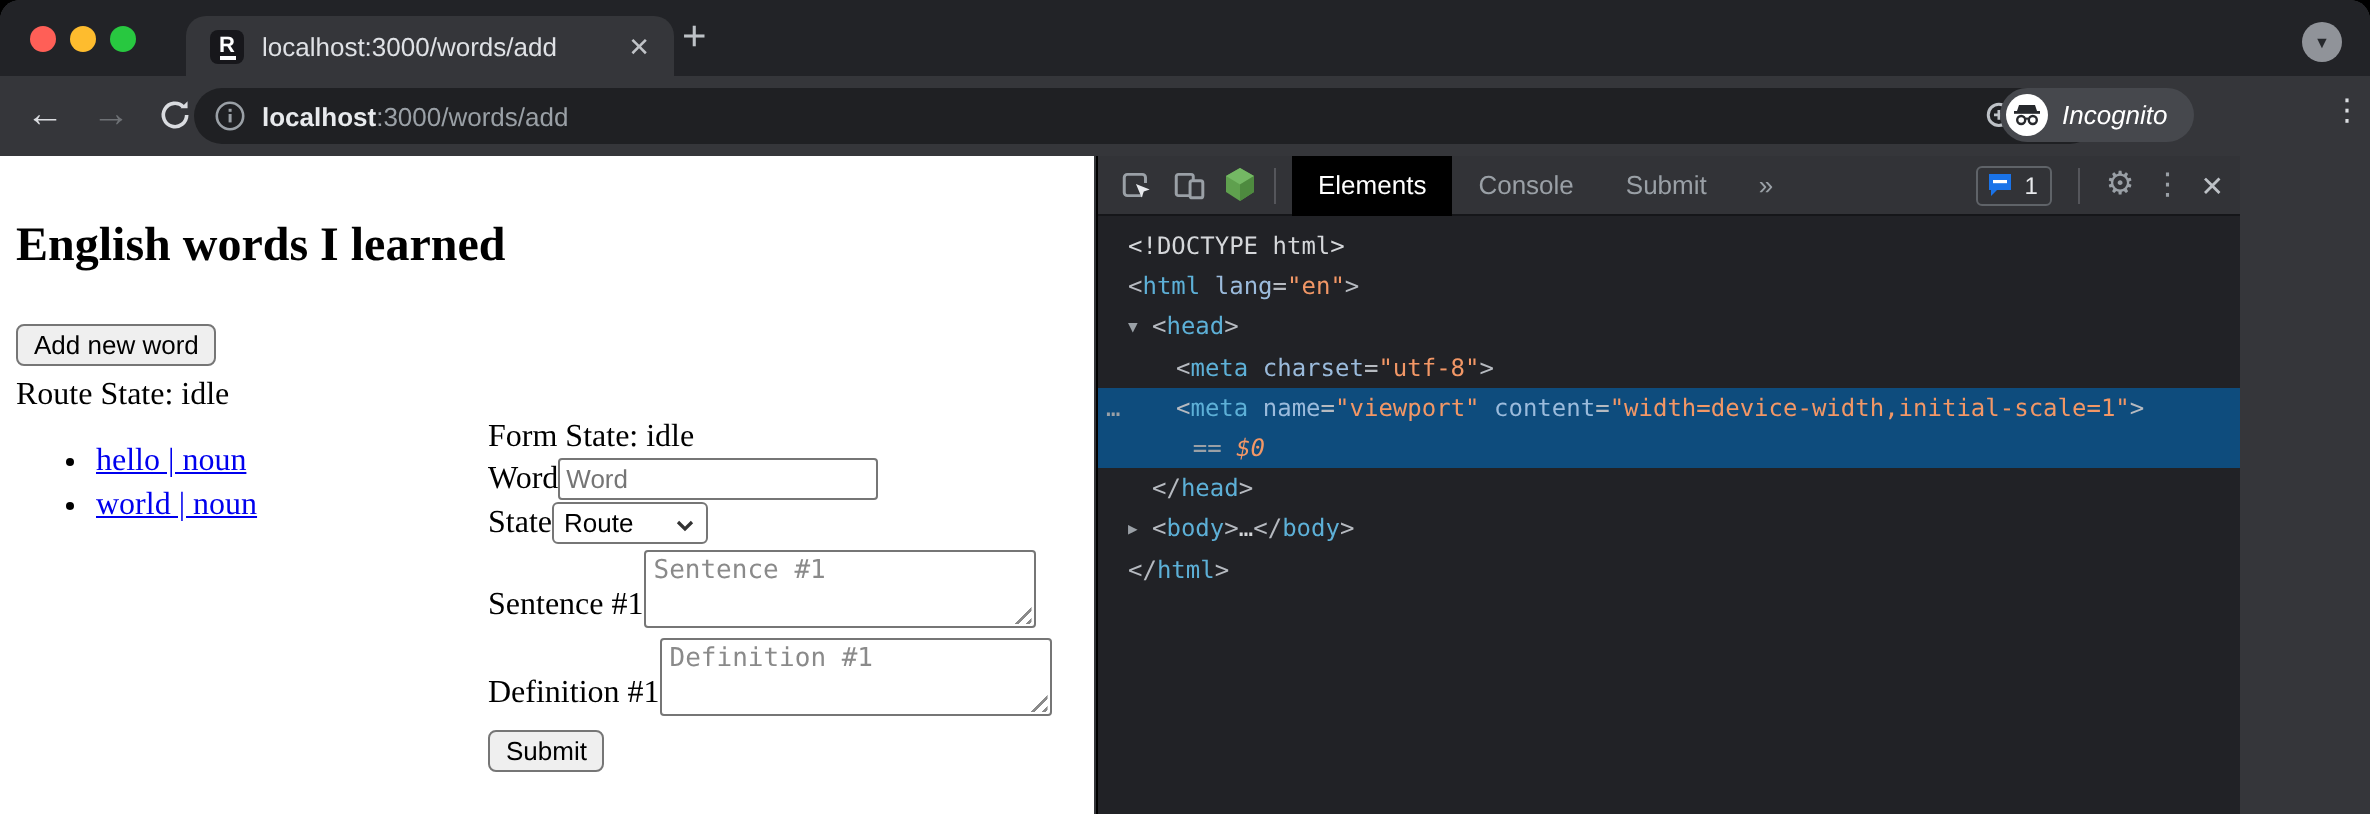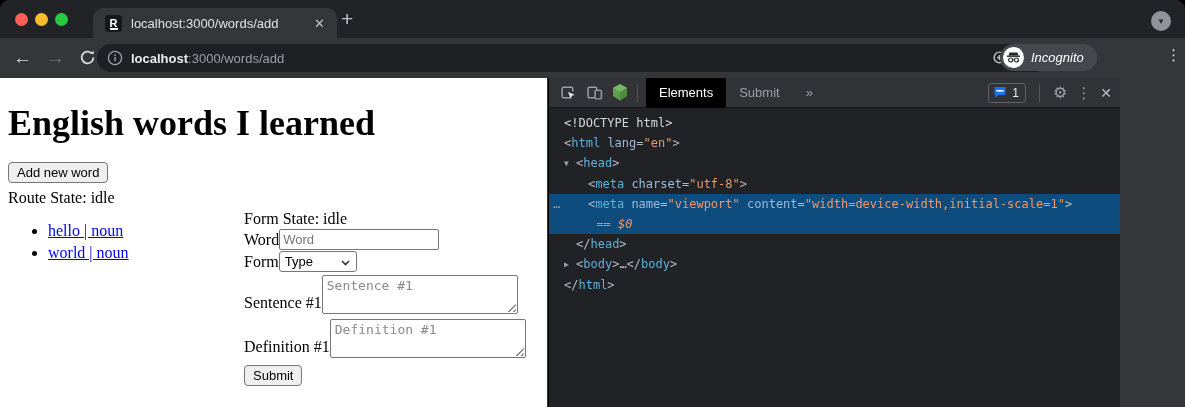--- a/index.html
+++ b/index.html
@@ -39,21 +39,21 @@
   .incog{position:absolute;left:1000px;top:44px;height:27px;border-radius:14px;background:#46484d;
          display:flex;align-items:center;padding:0 13px 0 3px;font-style:italic;}
   .incog-circle{width:21px;height:21px;border-radius:50%;background:#fff;display:flex;
                 align-items:center;justify-content:center;margin-right:7px;}
   .incog-label{color:#fff;font-size:13px;}
   .menu-dots{position:absolute;left:1166px;top:46px;color:#dadce0;font-size:15px;letter-spacing:0;}
 
   
   .page{position:absolute;left:0;top:78px;width:547px;height:329px;background:#fff;color:#000;
         font-family:"Liberation Serif",serif;font-size:16px;padding:8px;overflow:hidden;}
-  .page h1{font-family:"Liberation Serif",serif;font-size:36px;line-height:37px;margin:19px 0 20px;font-weight:bold;}
+  .page h1{font-family:"Liberation Serif",serif;font-size:24px;line-height:37px;margin:19px 0 20px;font-weight:bold;}
   .btn{display:inline-block;font-family:"Liberation Sans",sans-serif;font-size:13px;color:#000;
        background:#efefef;border:1px solid #767676;border-radius:4px;padding:2px 8px;}
   .route-state{margin-top:5px;line-height:19px;}
   .content{display:flex;margin-top:0;justify-content:center;}
   .word-list{width:236px;flex:none;margin:13px 0 0 0;padding-left:40px;}
   .word-list li{line-height:22px;}
   .word-list a{color:#0000ee;text-decoration:underline;}
   .form{flex:1;}
   .form-state{margin-top:2px;line-height:19px;}
   .frow{display:flex;align-items:center;margin-top:1px;}
@@ -173,23 +173,23 @@
           <li><a href="#">hello | noun</a></li>
           <li><a href="#">world | noun</a></li>
         </ul>
       <div class="form">
         <div class="form-state">Form State: idle</div>
         <div class="frow">
           <label>Word</label>
           <input class="txt" placeholder="Word" style="">
         </div>
         <div class="frow">
-          <label>Form</label>
+          <label>State</label>
           <span class="select">
-            <span>Type</span>
+            <span>Route</span>
             <svg width="9" height="6" viewBox="0 0 9 6">
                 <path d="M1 1l3.5 3.5L8 1" fill="none" stroke="#333" stroke-width="1.6"></path>
               </svg>
           </span>
         </div>
         <div class="frow bottom">
           <label>Sentence #1</label>
           <span class="ta-wrap">
               <textarea class="ta" placeholder="Sentence #1" style=""></textarea>
               <span class="grip"></span>
@@ -226,20 +226,21 @@
       <span class="dt-ic">
         <svg width="18" height="19" viewBox="0 0 18 19">
             <polygon points="9,1 16,5 16,13 9,17.5 2,13 2,5" fill="#5fa04e"></polygon>
             <polygon points="9,1 16,5 9,9.2 2,5" fill="#74b864"></polygon>
             <polygon points="9,9.2 16,5 16,13 9,17.5" fill="#4e8a3f"></polygon>
           </svg>
       </span>
       <span class="dt-sep"></span>
       <div class="dt-tabs">
         <span class="dt-tab active">Elements</span>
+        <span class="dt-tab">Console</span>
         <span class="dt-tab">Submit</span>
         <span class="dt-tab">»</span>
       </div>
       <div class="dt-right">
         <span class="badge">
           <svg width="14" height="13" viewBox="0 0 14 13">
               <path d="M1.5 1h11v8h-7l-3 3v-3h-1z" fill="#1a73e8"></path>
               <rect x="3.5" y="4" width="7" height="1.6" fill="#fff"></rect>
             </svg>
           <span class="badge-count">1</span>

